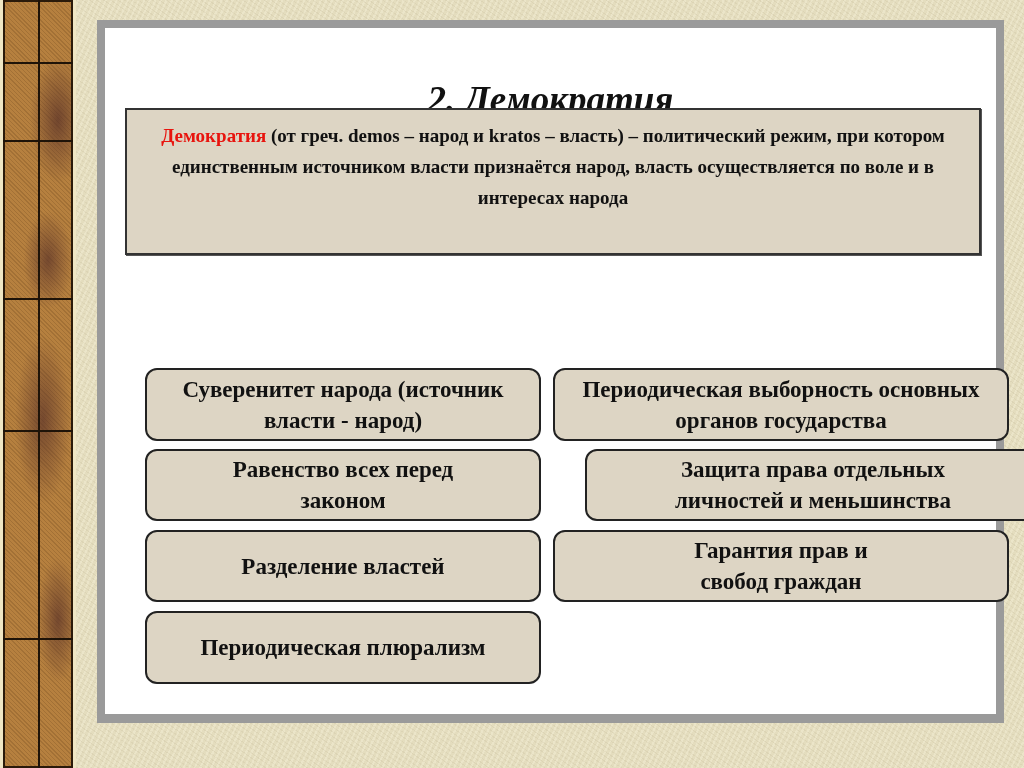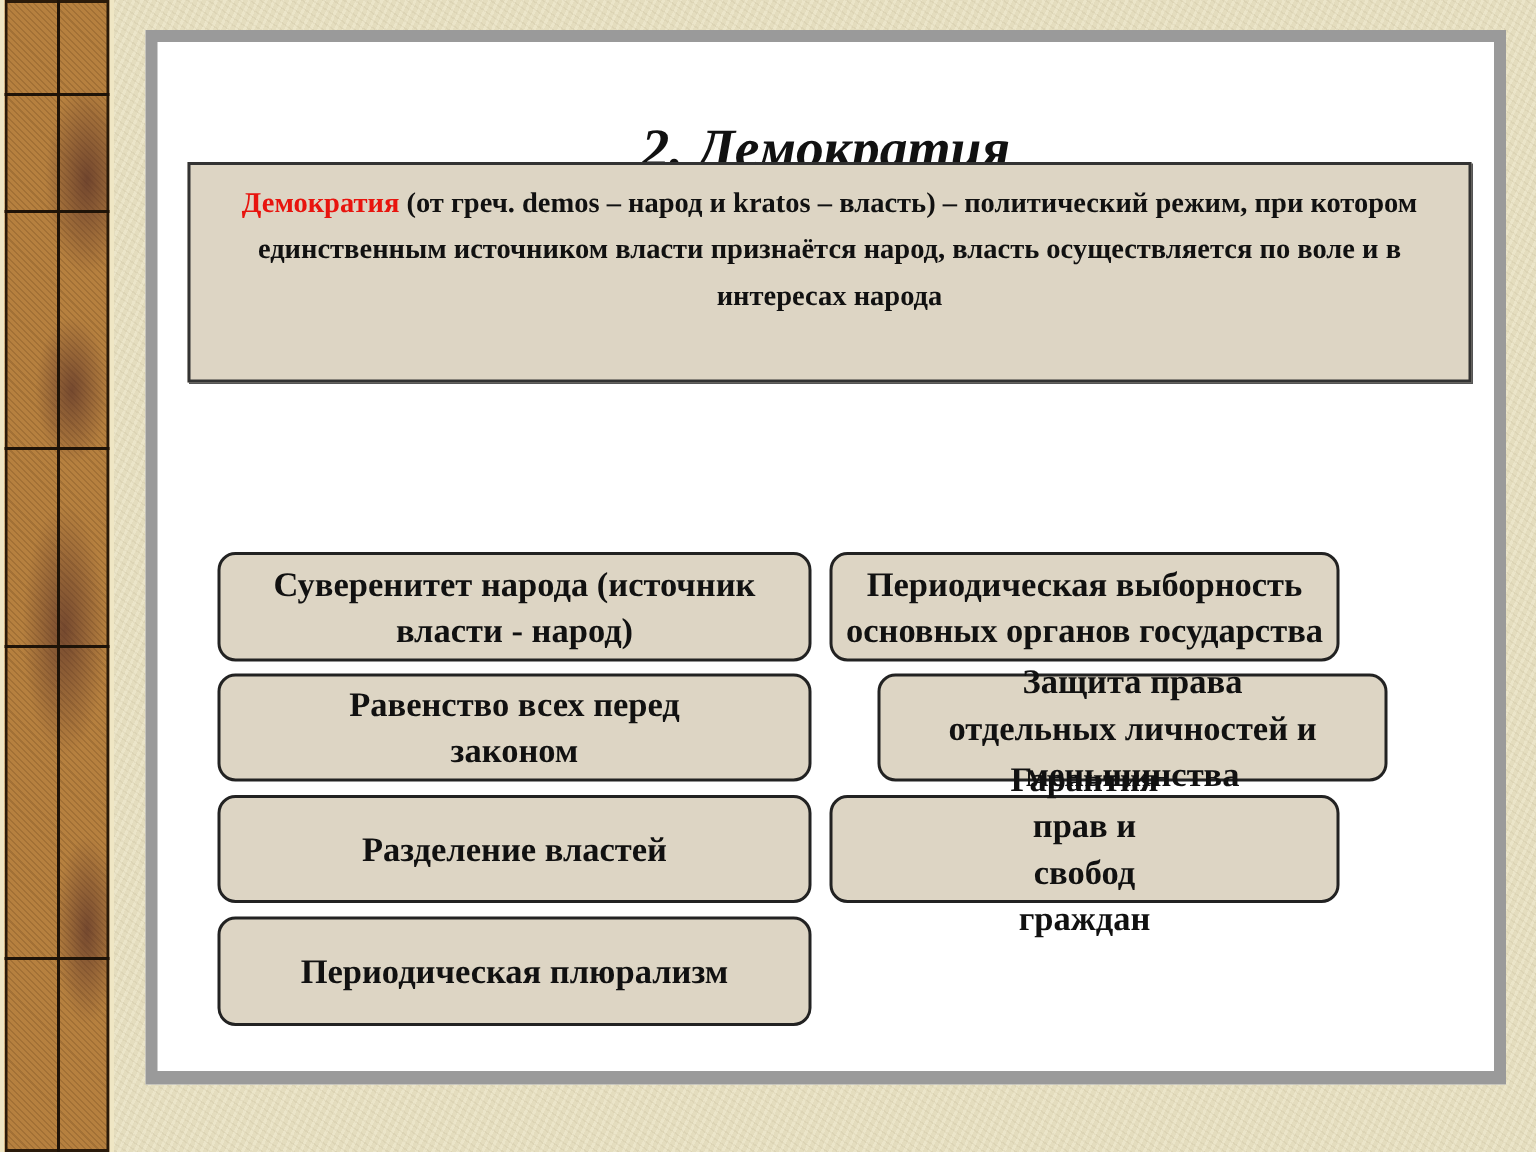--- a/index.html
+++ b/index.html
@@ -66,21 +66,21 @@
       position: absolute;
       background: #ddd5c4;
       border: 2px solid #222;
       border-radius: 12px;
       display: flex; align-items: center; justify-content: center;
       text-align: center;
       font-weight: bold; font-size: 23px; line-height: 31px; color: #111;
       padding: 0 6px;
     }
     .col-left { left: 12px; width: 396px; margin-left: 28px; }
-    .col-right { left: 448px; width: 340px; }
+    .col-right { left: 448px; width: 456px; }
     .row-0 { top: 340px; height: 73px; }
     .row-1 { top: 421px; height: 72px; }
     .row-2 { top: 502px; height: 72px; }
     .row-3 { top: 583px; height: 73px; }
   </style>
 </head>
 <body>
 
 <div class="side-strip">
   <div class="strip-vline"></div>

